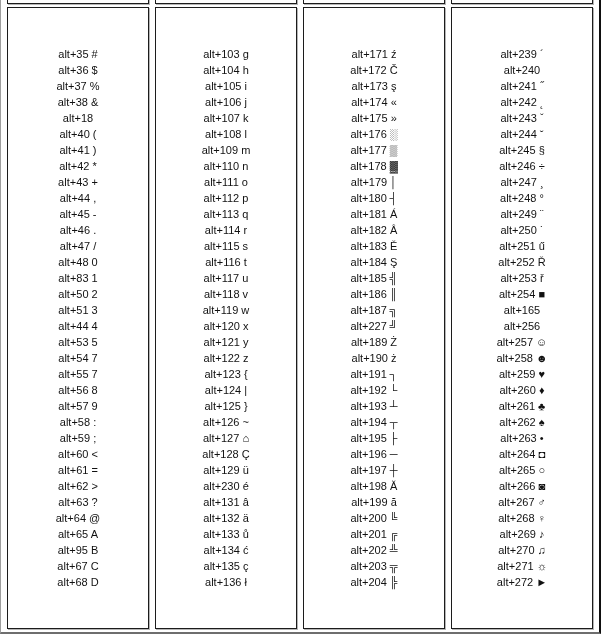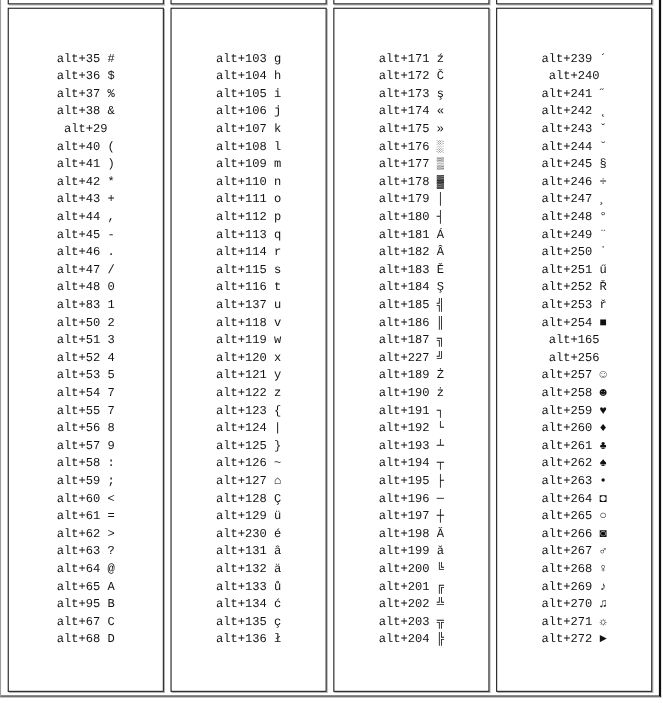--- a/index.html
+++ b/index.html
@@ -6,21 +6,21 @@
     margin: 0;
     padding: 0;
     background: #ffffff;
   }
   .viewport {
     width: 603px;
     height: 639px;
     overflow: hidden;
     position: relative;
     background: #ffffff;
-    font-family: Liberation Mono, monospace;
+    font-family: Liberation Sans, sans-serif;
   }
   table.alt-table {
     margin: -7px 0 0 0;
     border-collapse: separate;
     border-spacing: 6px 3px;
     table-layout: fixed;
     width: 601px;
     background: #ffffff;
     border-top: 1px solid #9e9e9e;
     border-left: 1px solid #9e9e9e;
@@ -59,34 +59,34 @@
       <td></td>
       <td></td>
       <td></td>
     </tr>
     <tr class="main-row">
       <td>
             <div class="code-line">alt+35 #</div>
             <div class="code-line">alt+36 $</div>
             <div class="code-line">alt+37 %</div>
             <div class="code-line">alt+38 &amp;</div>
-            <div class="code-line">alt+29</div>
+            <div class="code-line">alt+18</div>
             <div class="code-line">alt+40 (</div>
             <div class="code-line">alt+41 )</div>
             <div class="code-line">alt+42 *</div>
             <div class="code-line">alt+43 +</div>
             <div class="code-line">alt+44 ,</div>
             <div class="code-line">alt+45 -</div>
             <div class="code-line">alt+46 .</div>
             <div class="code-line">alt+47 /</div>
             <div class="code-line">alt+48 0</div>
             <div class="code-line">alt+83 1</div>
             <div class="code-line">alt+50 2</div>
             <div class="code-line">alt+51 3</div>
-            <div class="code-line">alt+52 4</div>
+            <div class="code-line">alt+44 4</div>
             <div class="code-line">alt+53 5</div>
             <div class="code-line">alt+54 7</div>
             <div class="code-line">alt+55 7</div>
             <div class="code-line">alt+56 8</div>
             <div class="code-line">alt+57 9</div>
             <div class="code-line">alt+58 :</div>
             <div class="code-line">alt+59 ;</div>
             <div class="code-line">alt+60 &lt;</div>
             <div class="code-line">alt+61 =</div>
             <div class="code-line">alt+62 &gt;</div>
@@ -105,21 +105,21 @@
             <div class="code-line">alt+107 k</div>
             <div class="code-line">alt+108 l</div>
             <div class="code-line">alt+109 m</div>
             <div class="code-line">alt+110 n</div>
             <div class="code-line">alt+111 o</div>
             <div class="code-line">alt+112 p</div>
             <div class="code-line">alt+113 q</div>
             <div class="code-line">alt+114 r</div>
             <div class="code-line">alt+115 s</div>
             <div class="code-line">alt+116 t</div>
-            <div class="code-line">alt+137 u</div>
+            <div class="code-line">alt+117 u</div>
             <div class="code-line">alt+118 v</div>
             <div class="code-line">alt+119 w</div>
             <div class="code-line">alt+120 x</div>
             <div class="code-line">alt+121 y</div>
             <div class="code-line">alt+122 z</div>
             <div class="code-line">alt+123 {</div>
             <div class="code-line">alt+124 |</div>
             <div class="code-line">alt+125 }</div>
             <div class="code-line">alt+126 ~</div>
             <div class="code-line">alt+127 ⌂</div>

